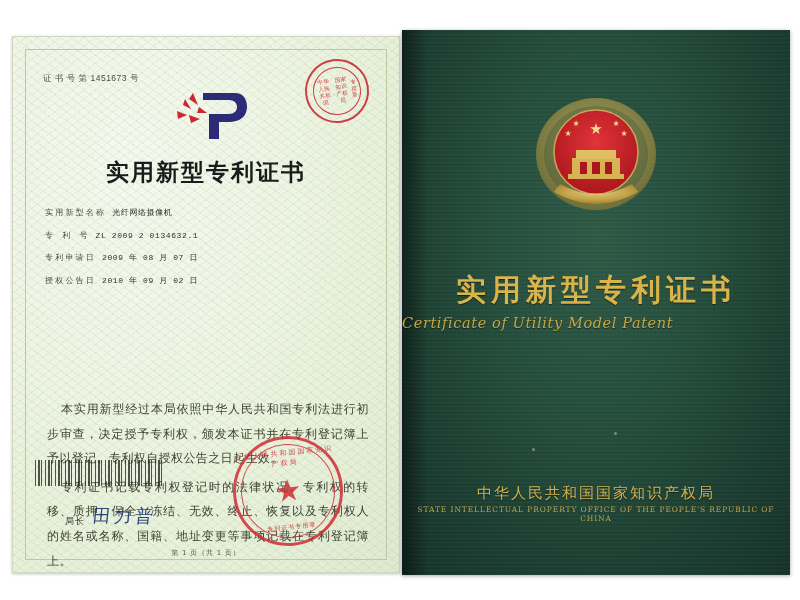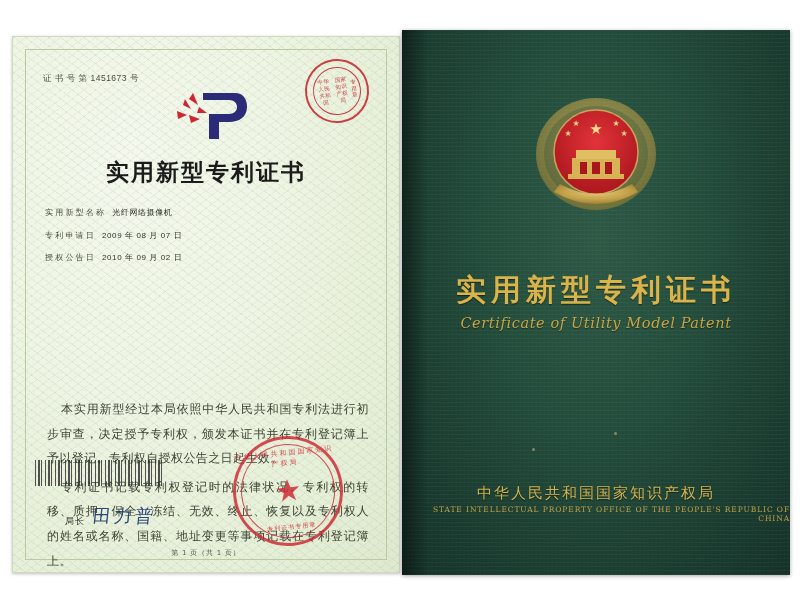--- a/index.html
+++ b/index.html
@@ -121,20 +121,21 @@
     right: 28px;
     font-size: 8px;
     color: #3c4032;
     line-height: 1;
   }
   .field-row {
     display: flex;
     align-items: center;
     margin-bottom: 14.5px;
     white-space: nowrap;
+    font-family: Liberation Mono, monospace;
   }
   .field-label {
     color: #4b5040;
     letter-spacing: 2.2px;
     flex: 0 0 auto;
     margin-right: 6px;
   }
   .field-value {
     color: #2e3226;
     letter-spacing: 0.6px;
@@ -289,21 +290,21 @@
     font-size: 30px;
     font-weight: bold;
     letter-spacing: 5px;
     color: #d9b44a;
     text-shadow: 0 1px 1px rgba(0,0,0,0.5);
   }
   .cover-title-en {
     position: absolute;
     left: 0; right: 0;
     top: 285px;
-    text-align: center;
+    text-align: left;
     font-family: "DejaVu Serif", serif;
     font-style: italic;
     font-size: 14.5px;
     letter-spacing: 0.6px;
     color: #c8a646;
     text-shadow: 0 1px 1px rgba(0,0,0,0.45);
   }
 
   .cover-org-cn {
     position: absolute;
@@ -313,21 +314,21 @@
     font-family: "DejaVu Sans", sans-serif;
     font-size: 15px;
     letter-spacing: 2px;
     color: #d4b351;
     text-shadow: 0 1px 1px rgba(0,0,0,0.45);
   }
   .cover-org-en {
     position: absolute;
     left: 0; right: 0;
     bottom: 52px;
-    text-align: right;
+    text-align: center;
     font-family: "DejaVu Serif", serif;
     font-size: 7.5px;
     letter-spacing: 0.9px;
     color: #bfa049;
   }
 
   .dot-a, .dot-b {
     position: absolute;
     width: 3px; height: 3px;
     border-radius: 50%;
@@ -367,20 +368,24 @@
         <path d="M26 18 L34 24 L24 24 Z" fill="#cf2630"></path>
       </svg>
     </div>
 
     <div class="title-cn">实用新型专利证书</div>
 
     <div class="fields">
       <div class="field-row">
         <span class="field-label">实用新型名称</span>
         <span class="field-value">光纤网络摄像机</span>
+      </div>
+      <div class="field-row">
+        <span class="field-label">专 利 号</span>
+        <span class="field-value">ZL 2009 2 0134632.1</span>
       </div>
       <div class="field-row">
         <span class="field-label">专利申请日</span>
         <span class="field-value">2009 年 08 月 07 日</span>
       </div>
       <div class="field-row">
         <span class="field-label">授权公告日</span>
         <span class="field-value">2010 年 09 月 02 日</span>
       </div>
     </div>

